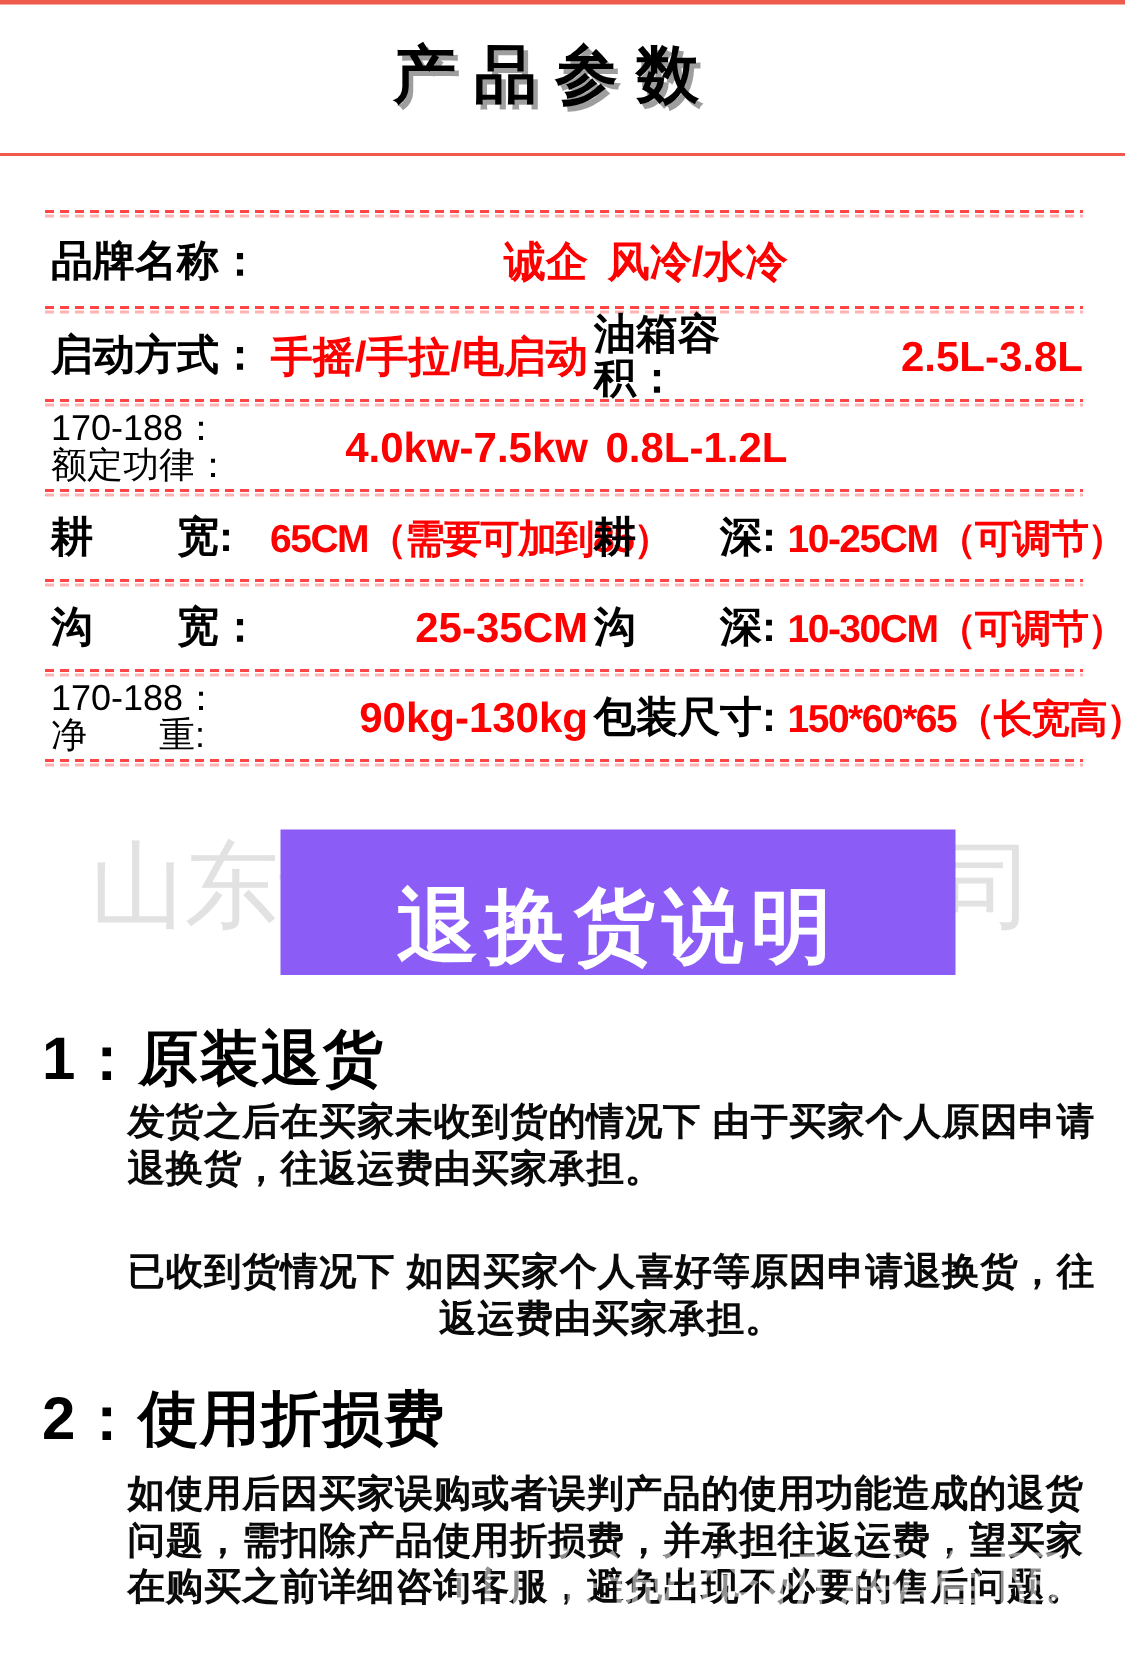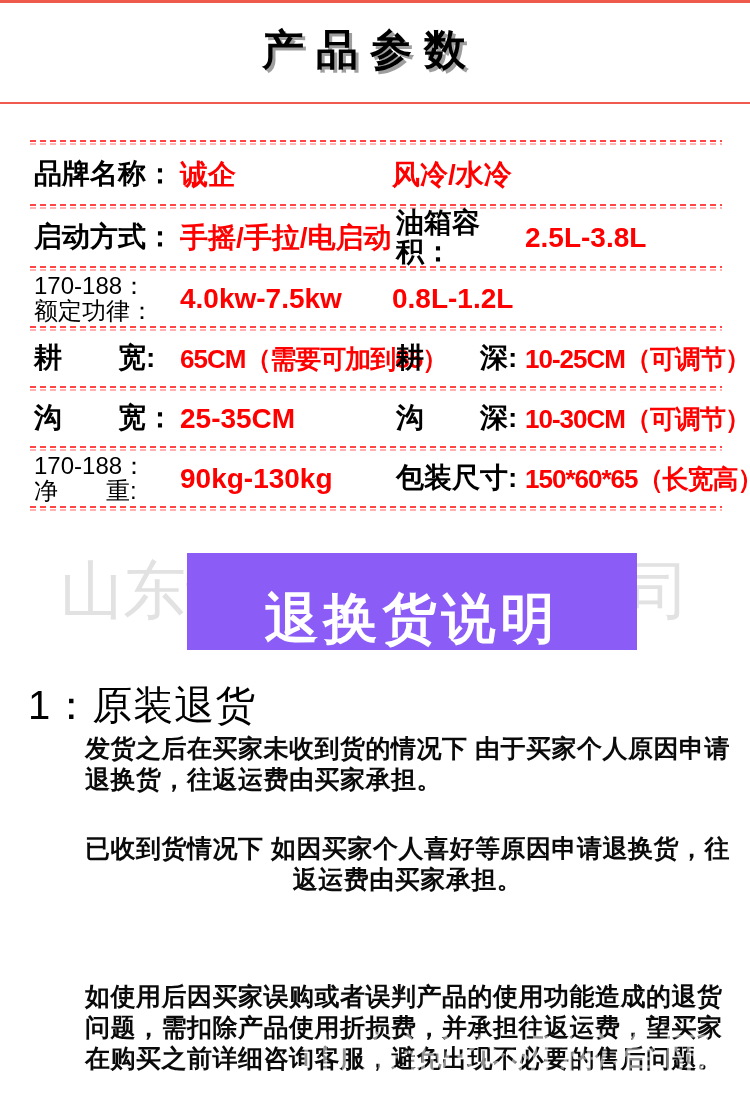--- a/index.html
+++ b/index.html
@@ -27,42 +27,42 @@
     display:grid;grid-template-columns:150px 212px 133px auto;
     align-items:center;min-height:55px;
   }
   .p-row.tall{min-height:59px;}
   .p-label{
     font-size:28px;font-weight:700;color:#000;line-height:1.02;
     white-space:pre-line;padding-left:4px;
   }
   .p-label.regular{font-weight:400;font-size:24px;}
   .p-value{
-    font-size:28px;font-weight:700;color:#ff0000;text-align:left;
+    font-size:28px;font-weight:700;color:#ff0000;text-align:right;
     white-space:nowrap;line-height:1;
   }
   .p-value.tight{font-size:26px;letter-spacing:-1px;}
 
   
   .company-watermark{
     position:absolute;top:548px;left:0;width:750px;text-align:center;
     font-size:63px;font-weight:400;color:#e2e2e2;white-space:nowrap;z-index:1;
   }
   .returns-banner{
     position:absolute;top:553px;left:187px;width:450px;height:97px;background:#8b5cf6;
     display:flex;align-items:flex-end;justify-content:center;z-index:2;
   }
   .banner-label{
     color:#ffffff;font-size:54px;font-weight:700;letter-spacing:5px;
     line-height:1;padding-bottom:5px;white-space:nowrap;
   }
 
   
   .section-heading{
-    position:absolute;left:28px;font-size:40px;font-weight:400;color:#000;
+    position:absolute;left:28px;font-size:40px;font-weight:700;color:#000;
     letter-spacing:1px;white-space:nowrap;z-index:2;
   }
   .heading-1{top:678px;}
   .heading-2{top:918px;}
   .paragraph{position:absolute;left:85px;z-index:2;}
   .para-1{top:733px;}
   .para-2{top:833px;text-align:center;}
   .para-3{top:981px;}
   .para-line{
     font-size:25px;font-weight:700;color:#0a0a0a;line-height:31px;
@@ -145,20 +145,21 @@
   <div class="paragraph para-1">
     <div class="para-line">发货之后在买家未收到货的情况下 由于买家个人原因申请</div>
     <div class="para-line">退换货，往返运费由买家承担。</div>
   </div>
 
   <div class="paragraph para-2">
     <div class="para-line">已收到货情况下 如因买家个人喜好等原因申请退换货，往</div>
     <div class="para-line">返运费由买家承担。</div>
   </div>
 
+  <div class="section-heading heading-2">2：使用折损费</div>
 
   <div class="paragraph para-3">
     <div class="para-line">如使用后因买家误购或者误判产品的使用功能造成的退货</div>
     <div class="para-line">问题，需扣除产品使用折损费，并承担往返运费，望买家</div>
     <div class="para-line">在购买之前详细咨询客服，避免出现不必要的售后问题。</div>
   </div>
 
   <div class="bottom-watermark">山东诚企机械有限公司</div>
 
 </div>

